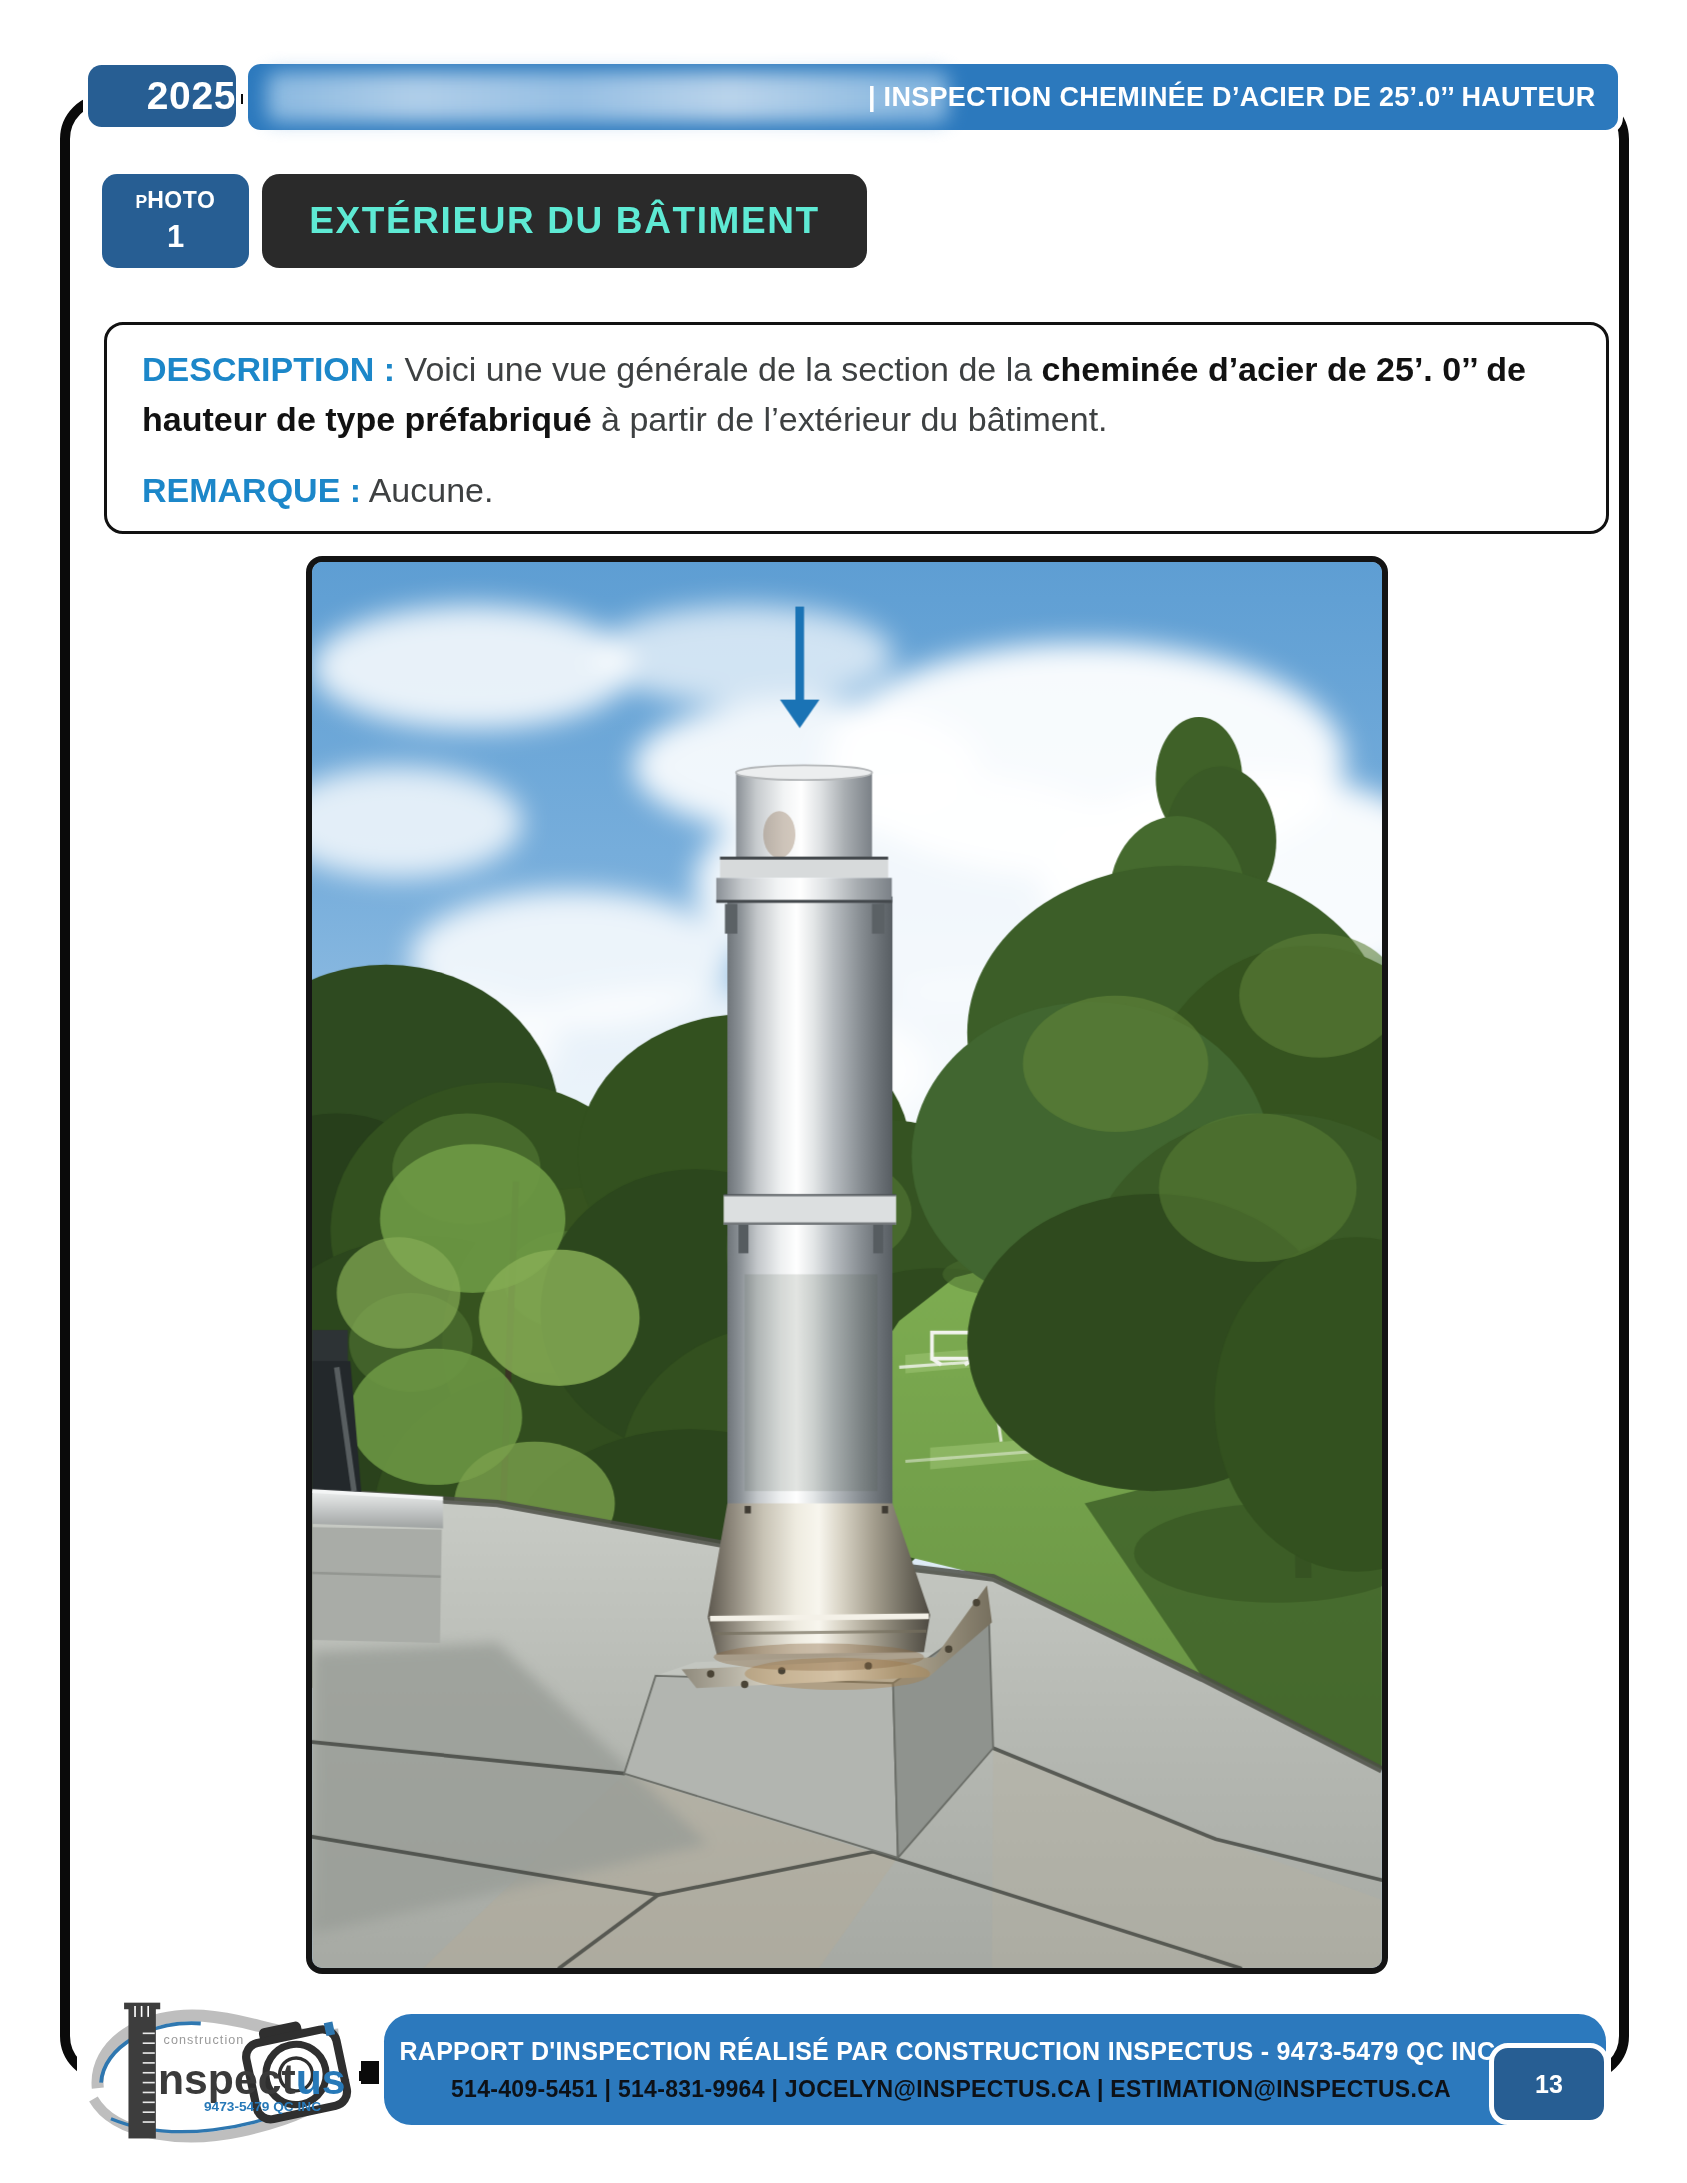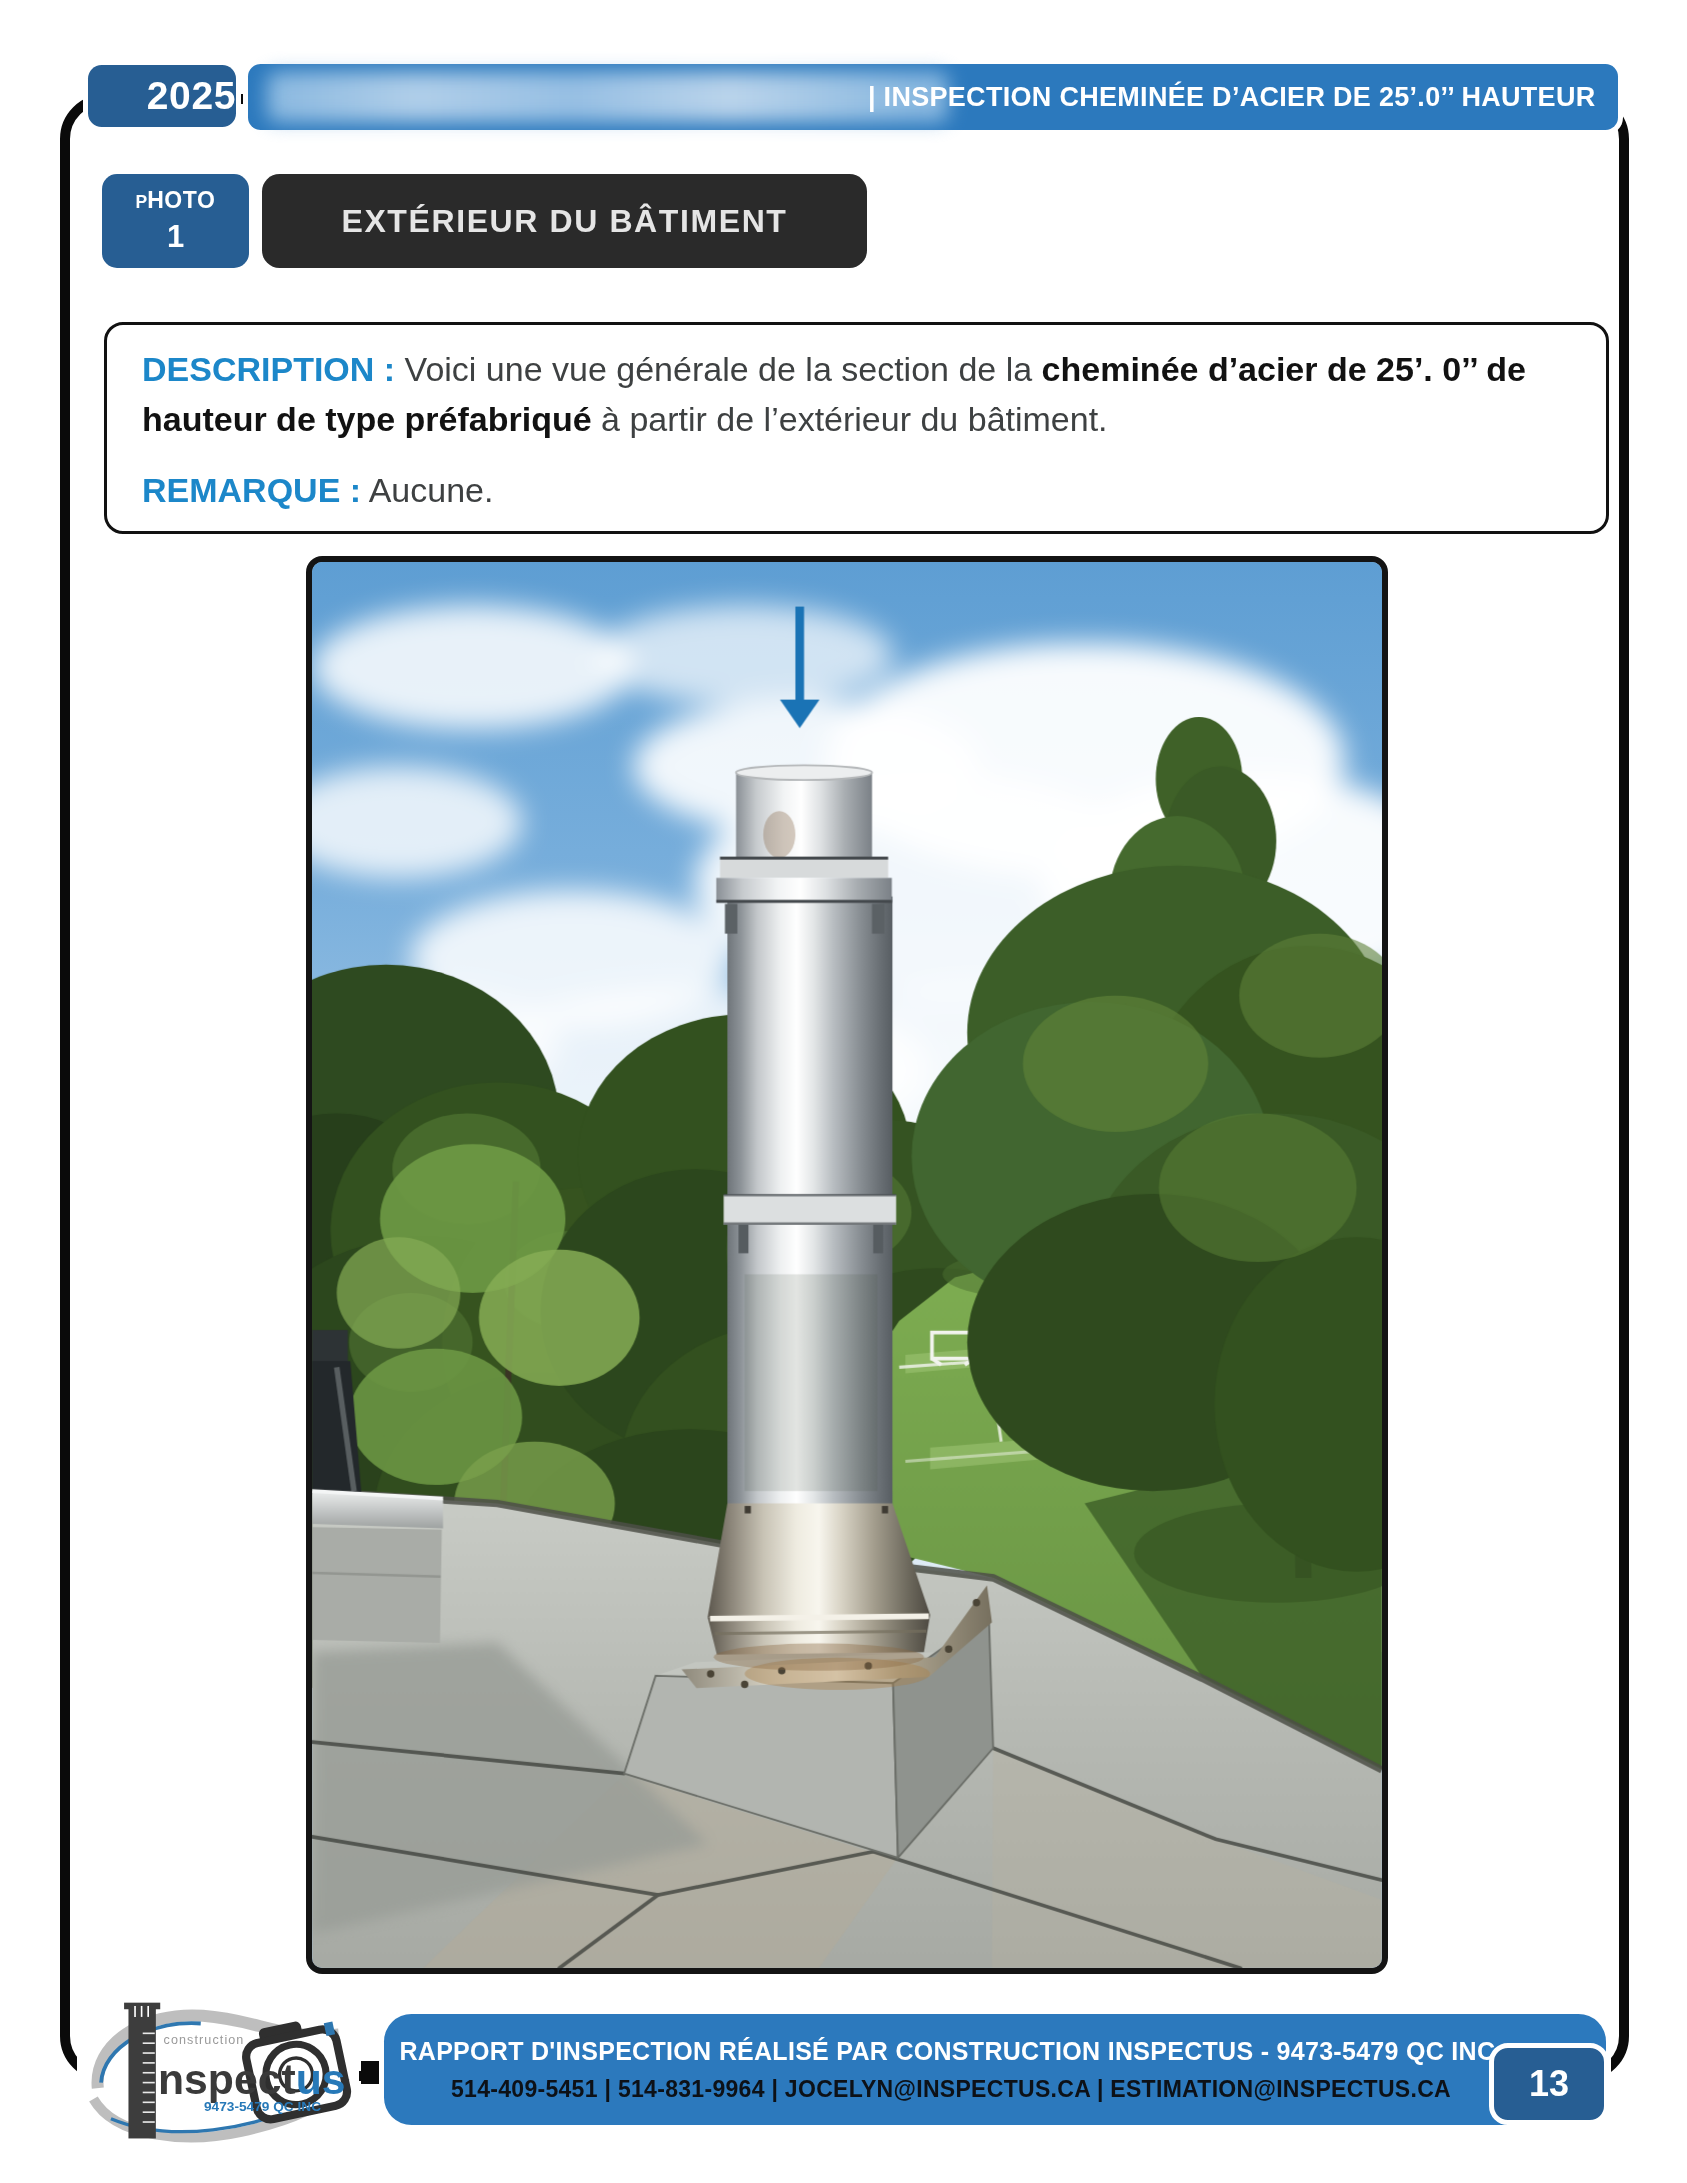--- a/index.html
+++ b/index.html
@@ -23,21 +23,21 @@
   
   .badge{position:absolute;top:174px;height:94px;display:flex;align-items:center;justify-content:center;
          box-shadow:0 0 0 5px #fff;z-index:2;}
   .badge-photo{left:102px;width:147px;background:#275E93;border-radius:15px;flex-direction:column;}
   .badge-photo .l1{color:#fff;font-weight:bold;line-height:27.5px;}
   .badge-photo .l1 .sm{font-size:17.5px;}
   .badge-photo .l1 .lg{font-size:23px;letter-spacing:0.6px;margin-top:36px;}
   .badge-photo .l2{color:#fff;font-weight:bold;font-size:31px;line-height:36px;}
   .badge-location{left:262px;width:605px;background:#2A2A2A;border-radius:17.5px;}
   .badge-view{left:878px;width:714px;background:#2A6DAD;border-radius:17.5px;}
-  .badge-text{color:#e5e5e5;font-size:32px;font-weight:bold;letter-spacing:1.6px;white-space:nowrap;}
+  .badge-text{color:#5eead4;font-size:37px;font-weight:bold;letter-spacing:1.6px;white-space:nowrap;}
   
   .desc-box{position:absolute;left:104px;top:322px;width:1505px;height:212px;background:#fff;
             border:3.7px solid #111;border-radius:19px;box-sizing:border-box;z-index:2;
             padding:19px 34px 0 35px;}
   .desc-box p{margin:0;font-size:34px;line-height:50px;color:#3E4142;}
   .desc-box p.remark{margin-top:21px;}
   .lbl{color:#1C87C9;font-weight:bold;}
   .bld{color:#121212;font-weight:bold;}
   
   .photo{position:absolute;left:306px;top:556px;width:1082px;height:1418px;border:6.2px solid #141414;
@@ -45,21 +45,21 @@
   .photo svg{position:absolute;left:0;top:0;width:100%;height:100%;}
   
   .footer-bar{position:absolute;left:384px;top:2014px;width:1222px;height:111px;background:#2C79BD;
               border-radius:27.5px;box-shadow:0 0 0 5px #fff;z-index:3;}
   .footer-text{position:absolute;left:31px;right:119px;top:0;bottom:0;display:flex;flex-direction:column;
                justify-content:center;align-items:center;gap:10px;}
   .footer-l1{color:#fff;font-size:25px;font-weight:bold;letter-spacing:0.3px;white-space:nowrap;}
   .footer-l2{color:#0d1117;font-size:23px;font-weight:bold;letter-spacing:0.3px;white-space:nowrap;}
   .page-num{position:absolute;left:1489px;top:2043px;width:120px;height:82px;background:#275E93;
             border:5.6px solid #fff;border-radius:19px;box-sizing:border-box;z-index:4;
-            display:flex;align-items:center;justify-content:center;color:#fff;font-size:36px;font-weight:bold;}
+            display:flex;align-items:center;justify-content:center;color:#fff;font-size:25px;font-weight:bold;}
   .logo{position:absolute;left:77px;top:1995px;width:282px;height:182px;background:#fff;z-index:4;}
 </style>
 </head>
 <body>
 
 <div class="page">
 
   <div class="frame"></div>
   <div class="frame-dash"></div>
 

